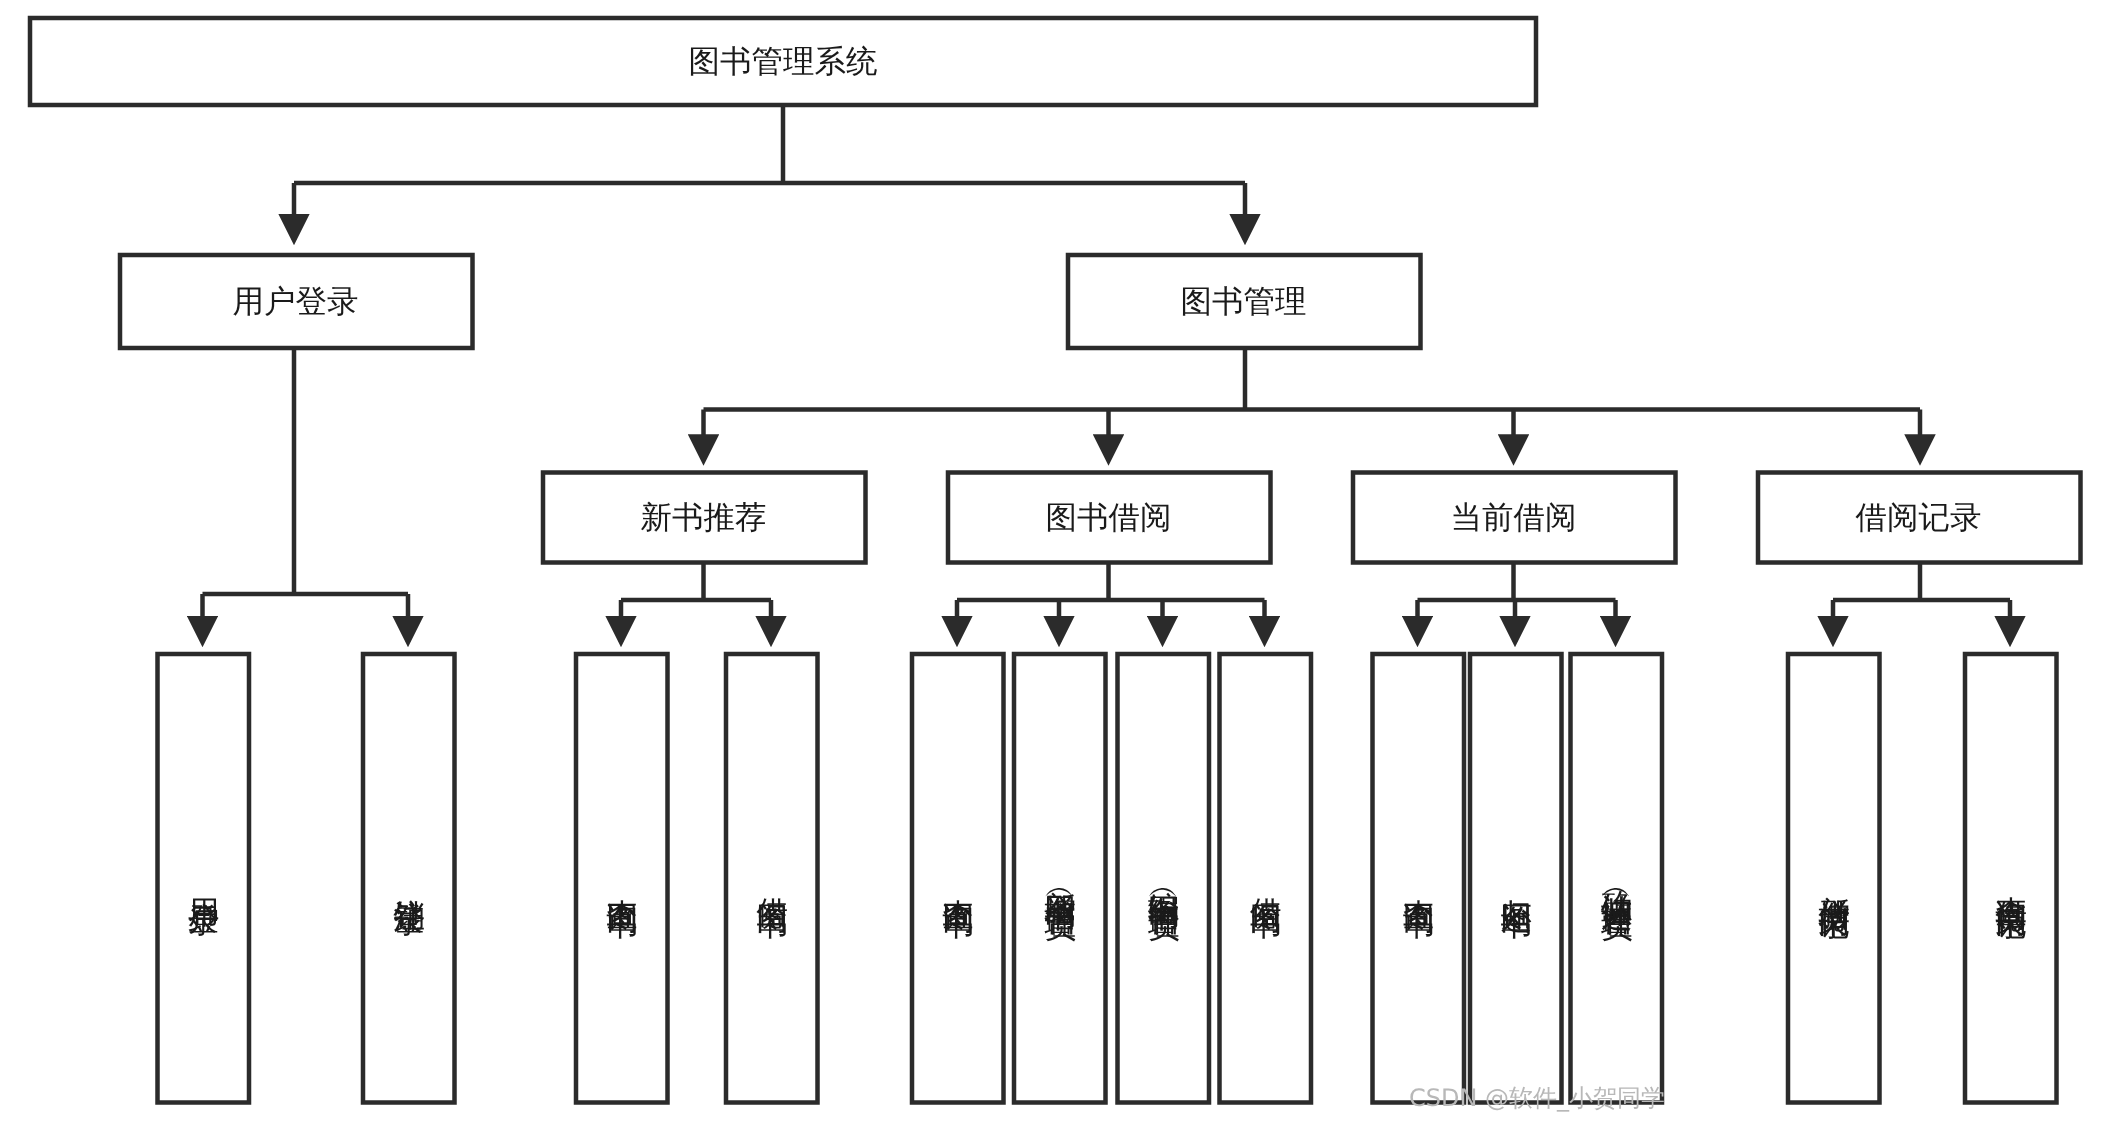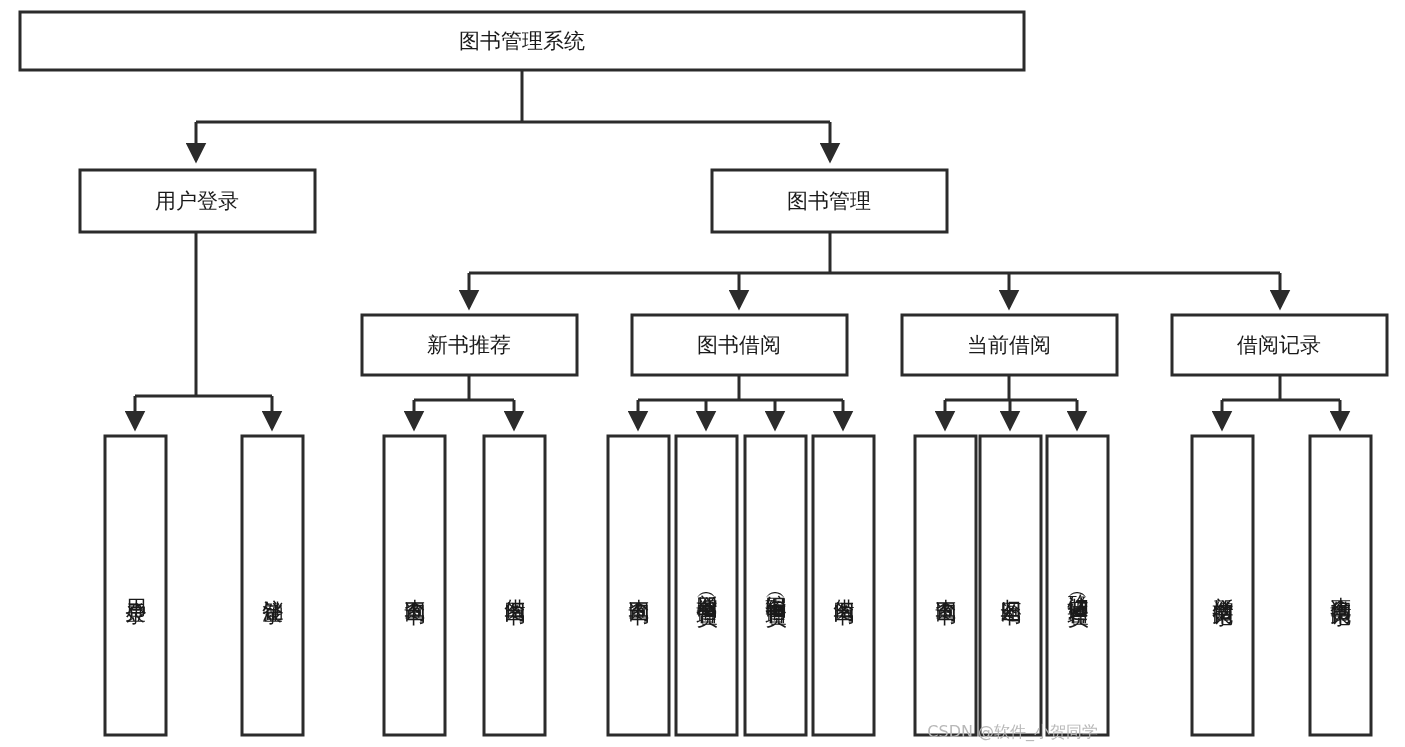--- a/index.html
+++ b/index.html
@@ -20,21 +20,21 @@
      width:100%;height:100%;
   }
   .leaf-text{
      writing-mode:vertical-rl;
      text-orientation:upright;
      font-family:"DejaVu Sans","Liberation Sans",sans-serif;
      font-size:21px;color:#1a1a1a;line-height:1.18;
      letter-spacing:2px;white-space:nowrap;
   }
   .watermark{
-     position:absolute;right:20px;bottom:4px;
+     position:absolute;right:8px;bottom:4px;
      font-family:"DejaVu Sans","Liberation Sans",sans-serif;
      font-size:16px;color:#b8b8b8;white-space:nowrap;
      pointer-events:none;
   }
 </style>
 </head>
 <body>
 
 <div id="stage">
 

